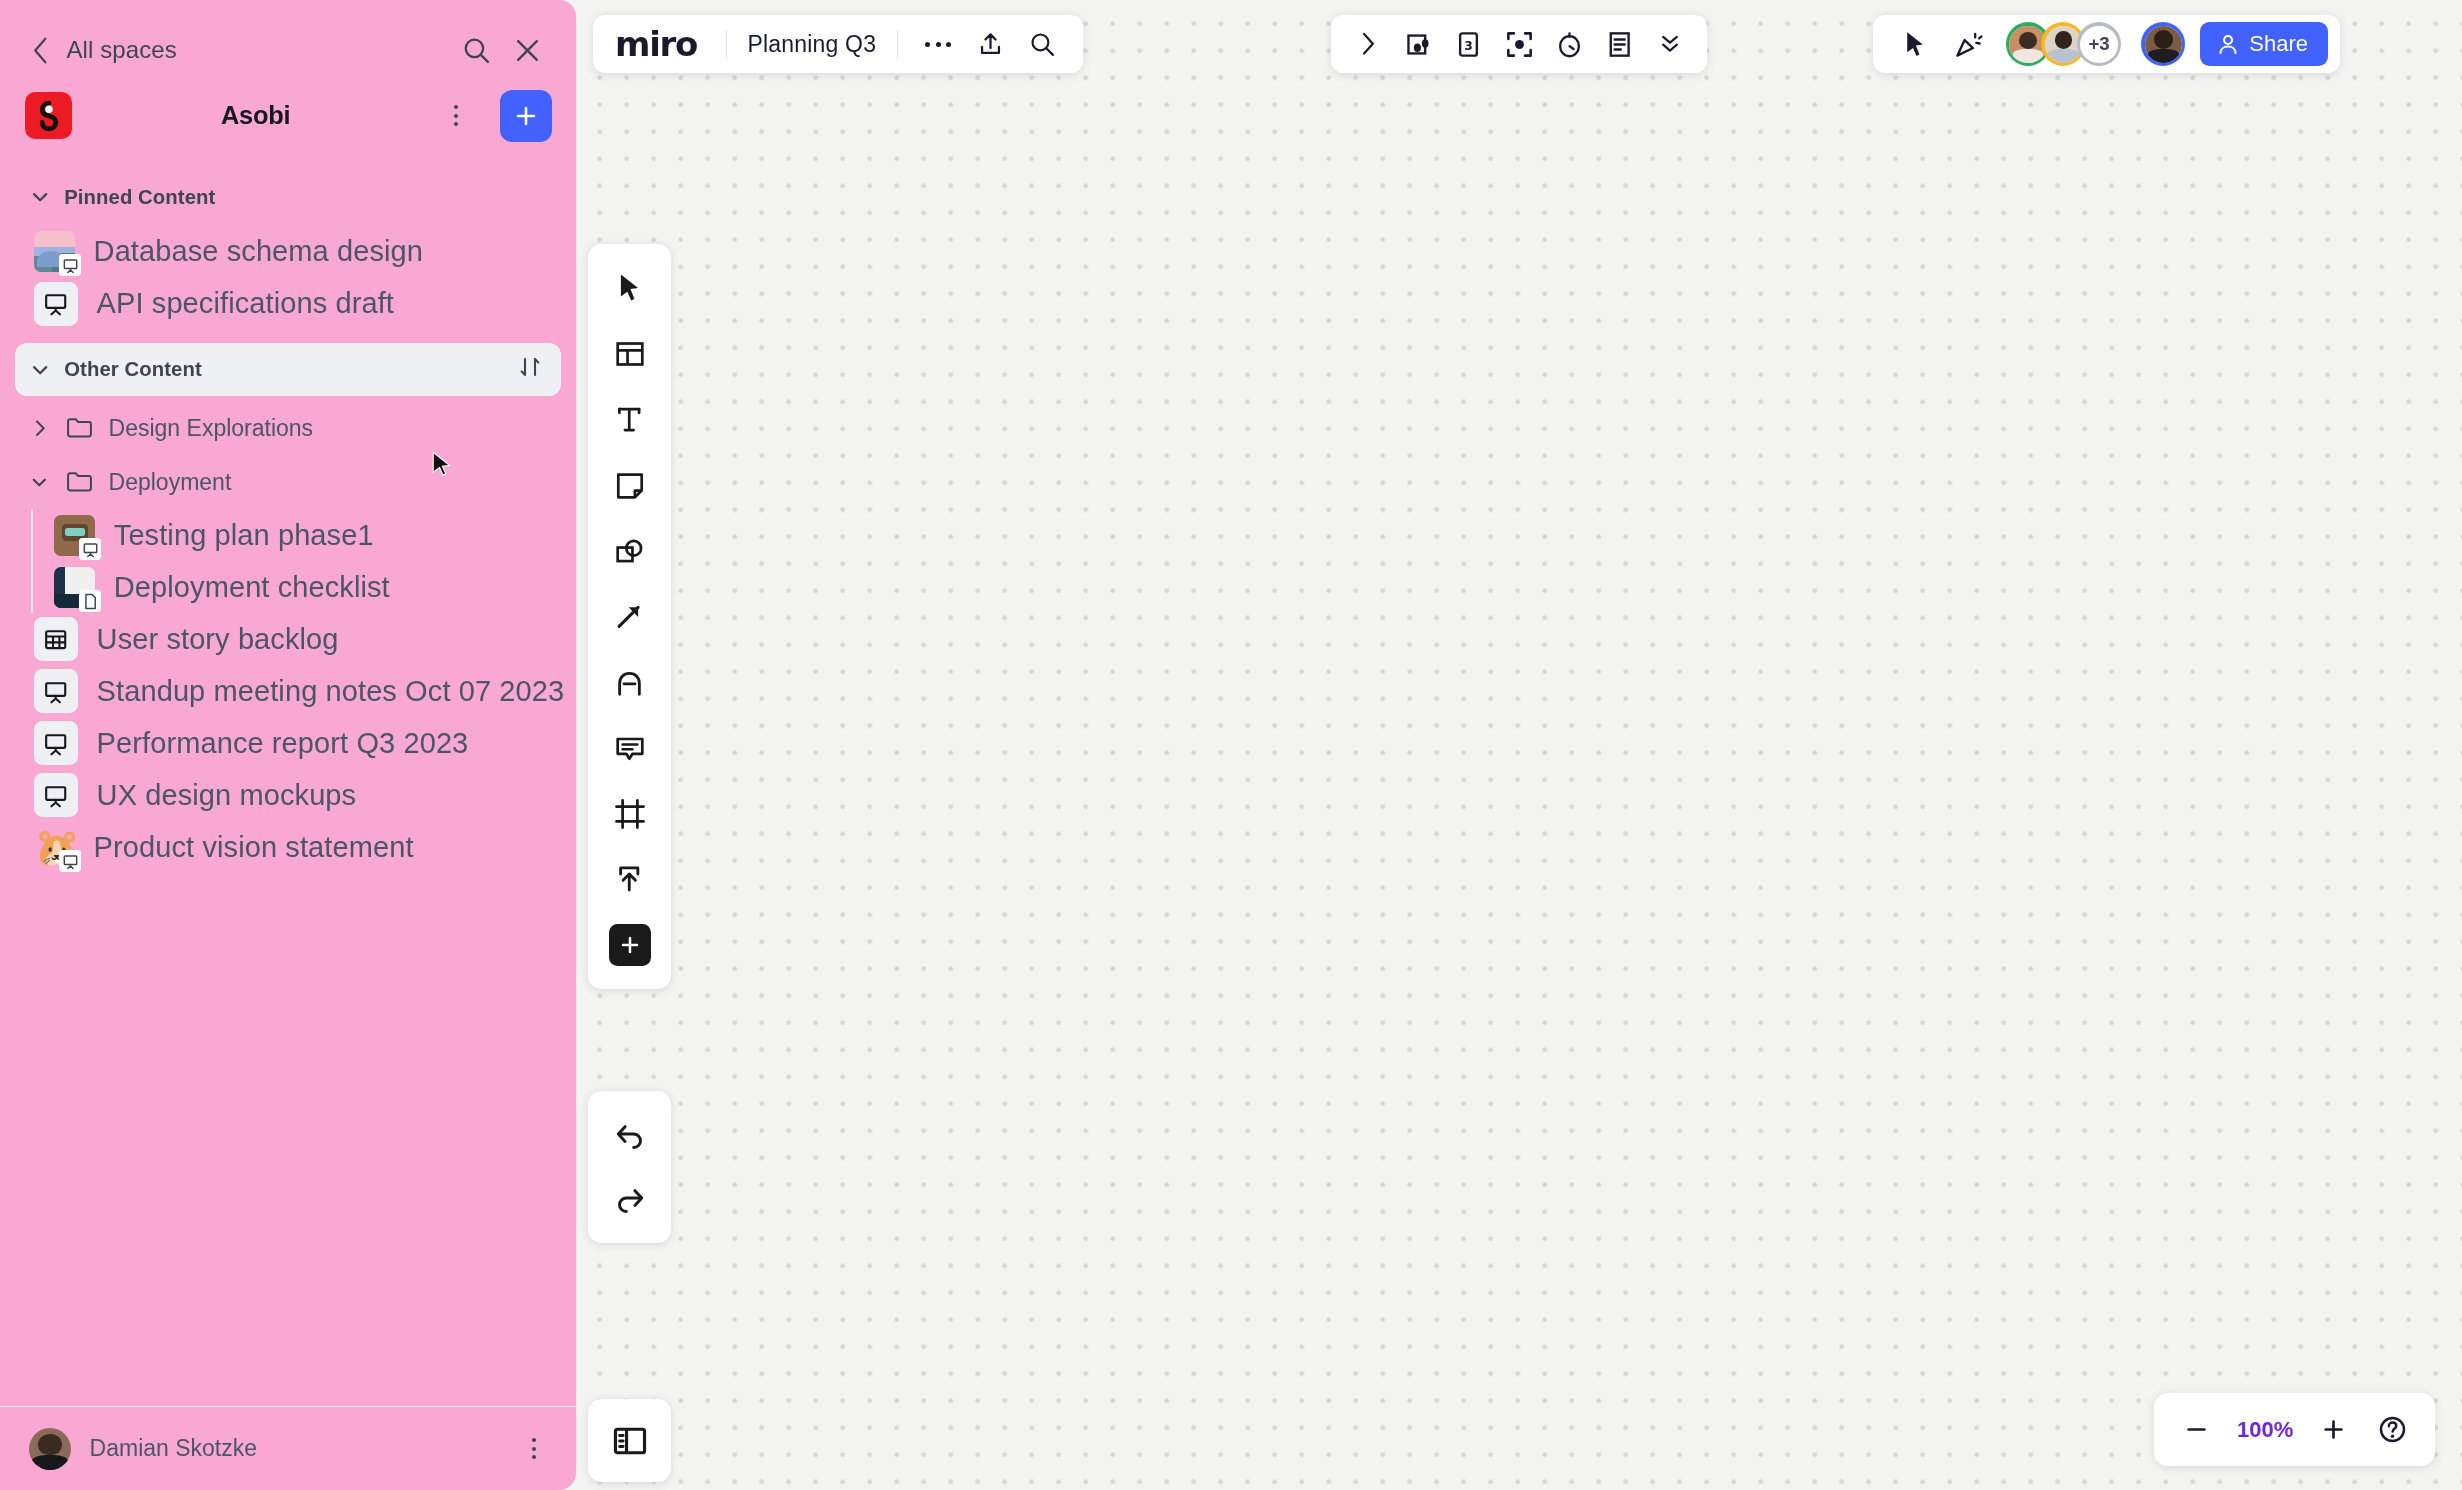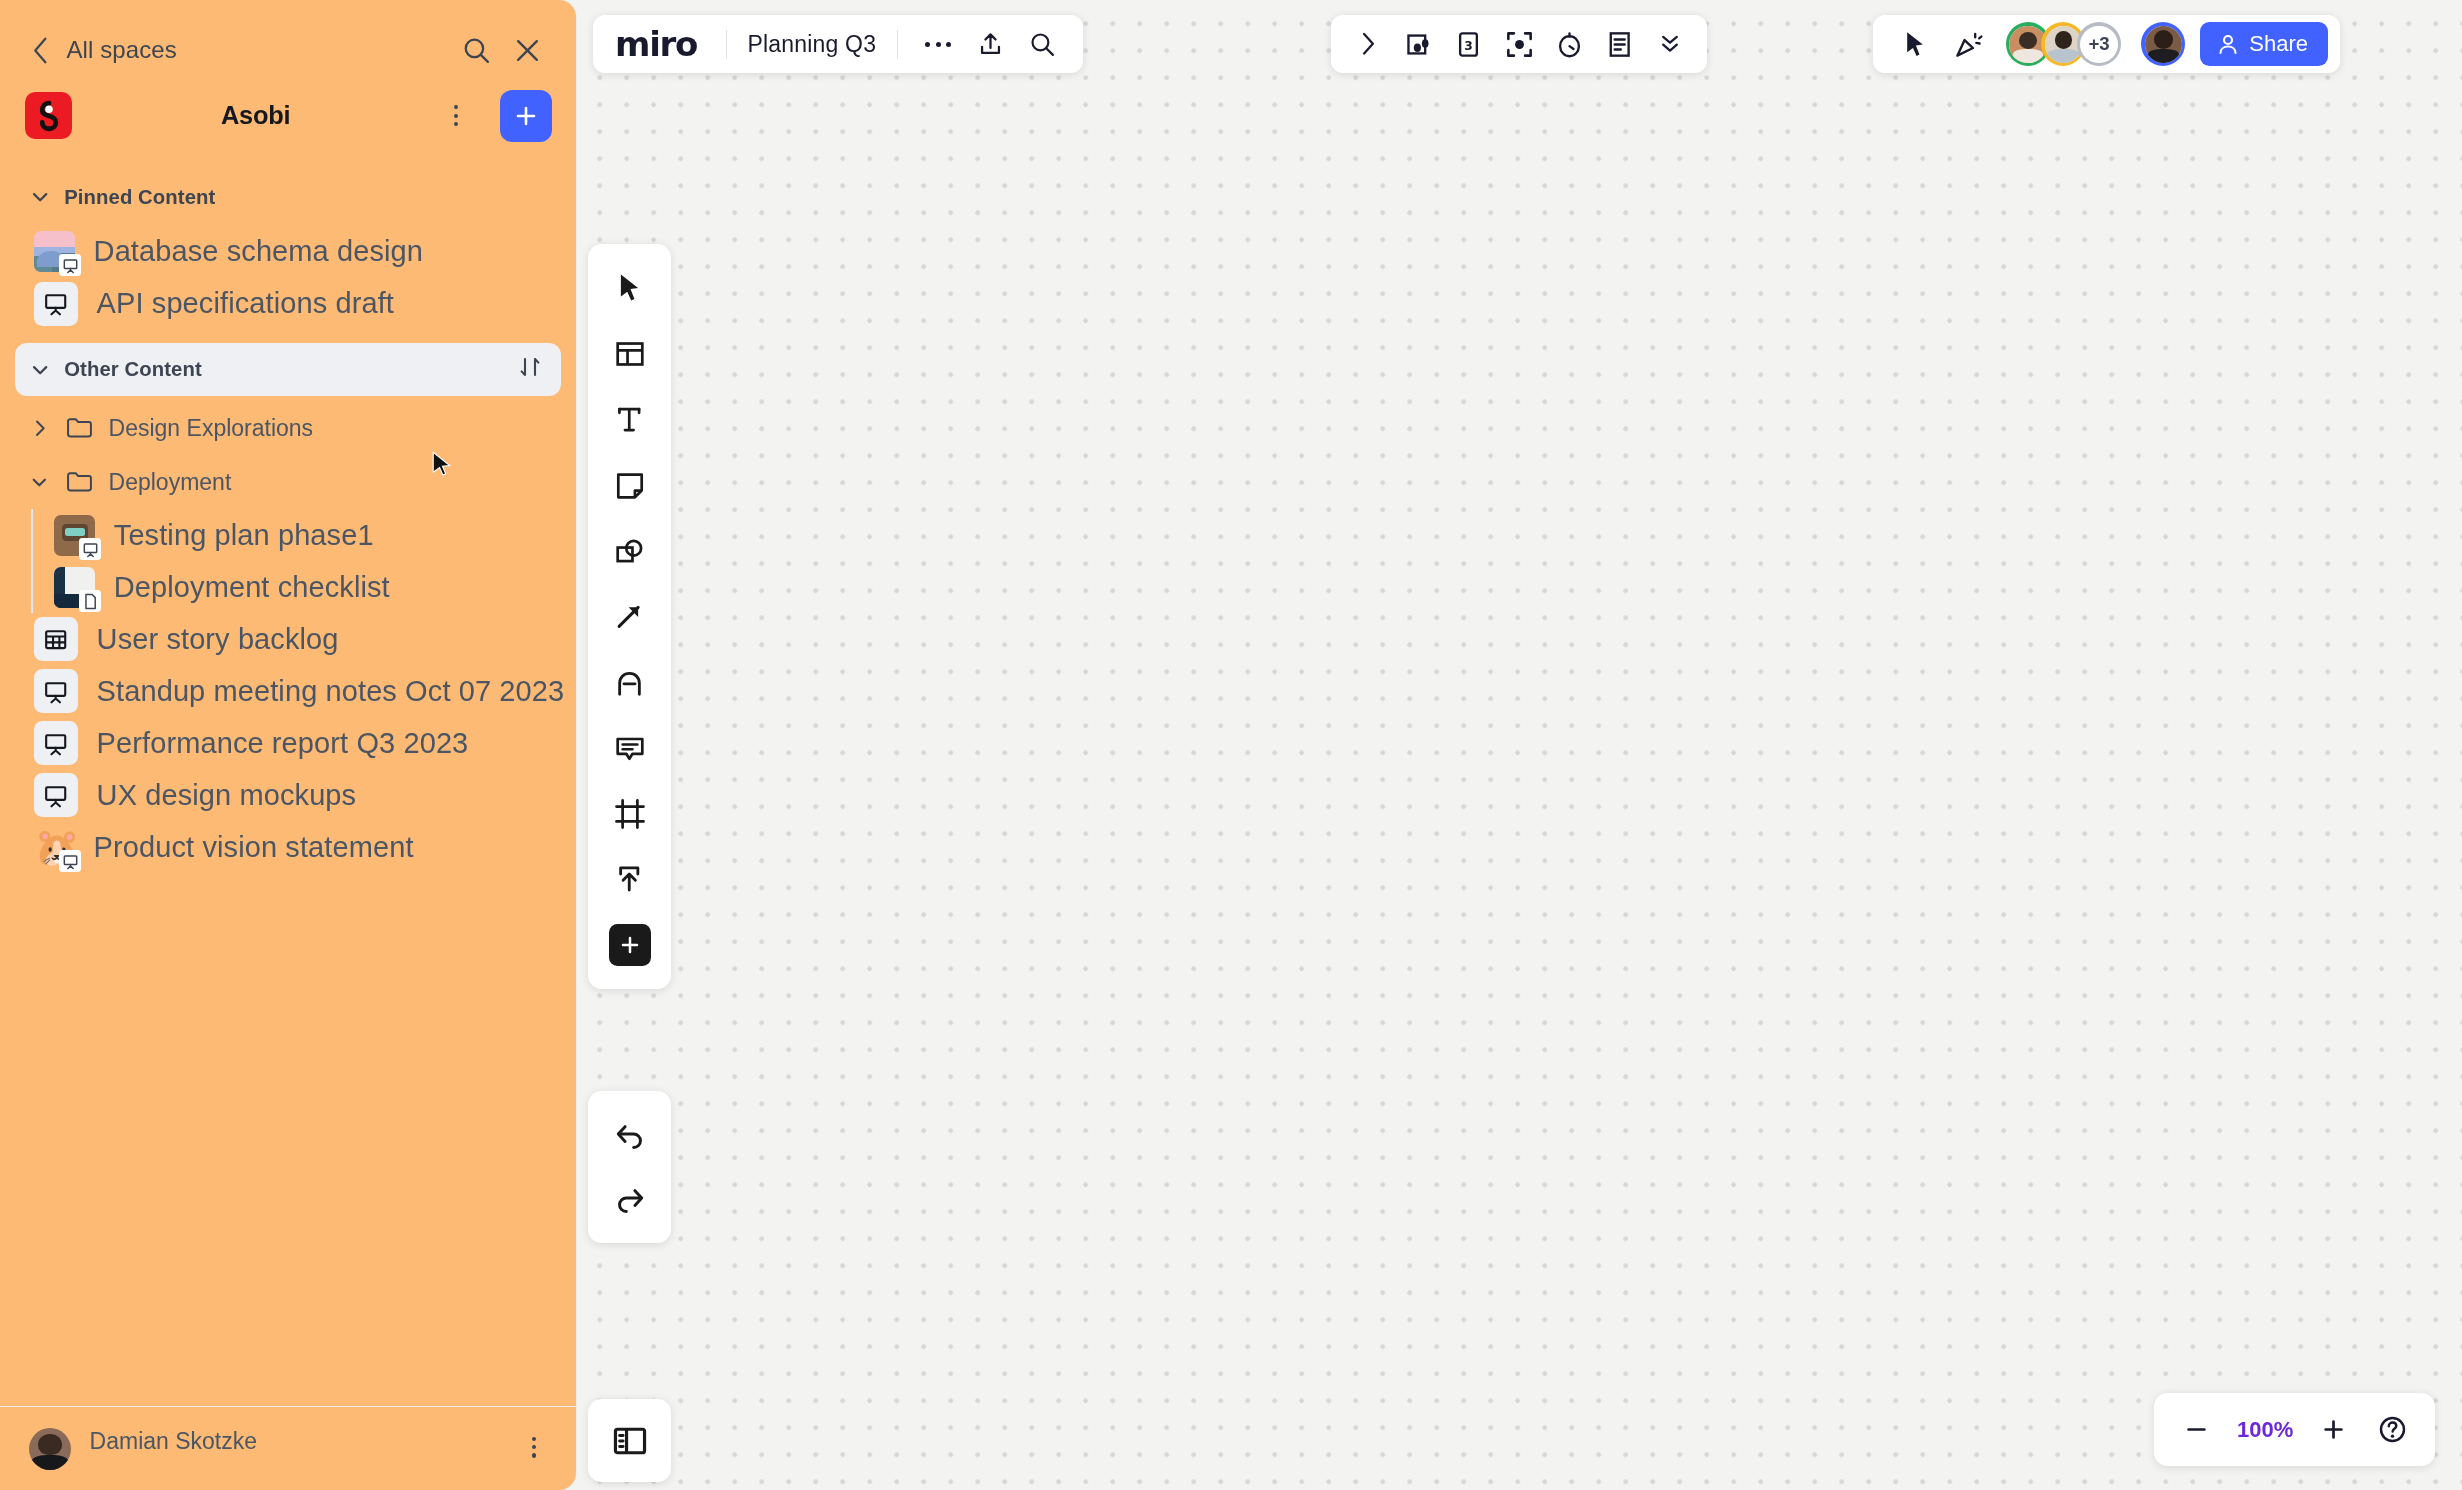--- a/index.html
+++ b/index.html
@@ -16,21 +16,21 @@
     position:absolute; left:576px; top:0; right:0; bottom:0;
     background-color:#f3f3f1;
     background-image:radial-gradient(circle, #d7d7d5 2.2px, transparent 2.3px);
     background-size:27px 27px;
     background-position:10.2px 10.2px;
   }
 
   
   #sidebar {
     position:absolute; left:0; top:0; width:576px; height:1490px;
-    background:#fdba74;
+    background:#f9a8d4;
     border-radius:0 17px 17px 0;
     box-shadow:0 0 0 0.8px rgba(0,0,0,0.04);
     display:flex; flex-direction:column;
     z-index:5;
   }
 
   .sb-top {
     display:flex; align-items:center; gap:12px;
     padding:29px 29px 0 25.4px;
     height:71px;
@@ -96,21 +96,21 @@
   .tree-row .lbl { font-size:23px; color:#4b5563; }
 
   .nested { position:relative; padding-left:44px; }
   .nested:before {
     content:""; position:absolute; left:30.5px; top:0; bottom:0; width:2.5px; background:#e3e6ea;
   }
   .nested .item { padding-left:10.2px; margin-left:0; }
 
   .sb-footer {
     margin-top:auto; border-top:0.8px solid #e9eaee;
-    display:flex; gap:18.6px; padding:20.3px 25.4px 20.3px 29px;
+    display:flex; align-items:center; gap:18.6px; padding:20.3px 25.4px 20.3px 29px;
   }
   .avatar-sm { width:42px; height:42px; border-radius:50%; overflow:hidden; flex:0 0 auto; position:relative; }
   .footer-name { font-size:23px; color:#4b5563; flex:1; }
 
   
   .bar {
     position:absolute; top:15.2px; height:58px; background:#fff;
     border-radius:12px; box-shadow:0 1.7px 8.5px rgba(0,0,0,0.10);
     display:flex; align-items:center; z-index:4;
   }

